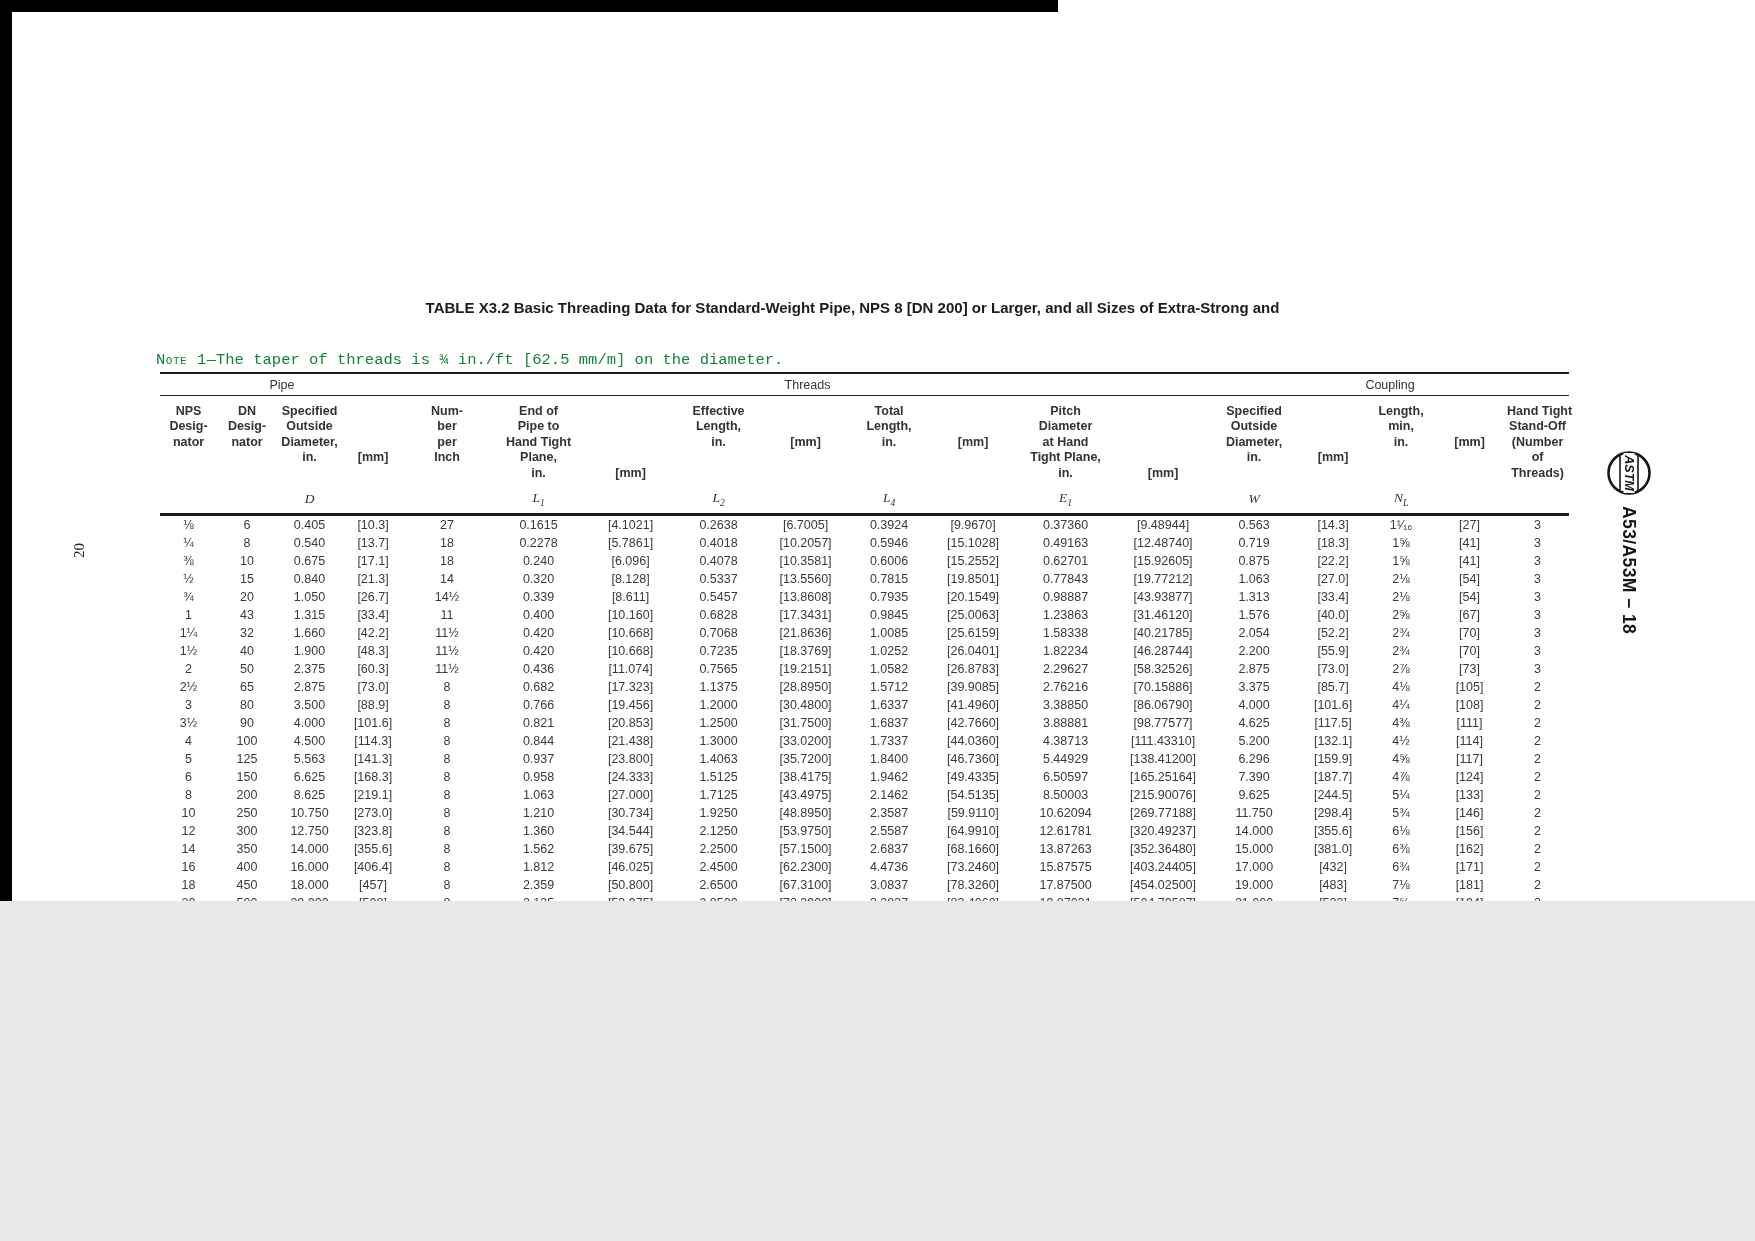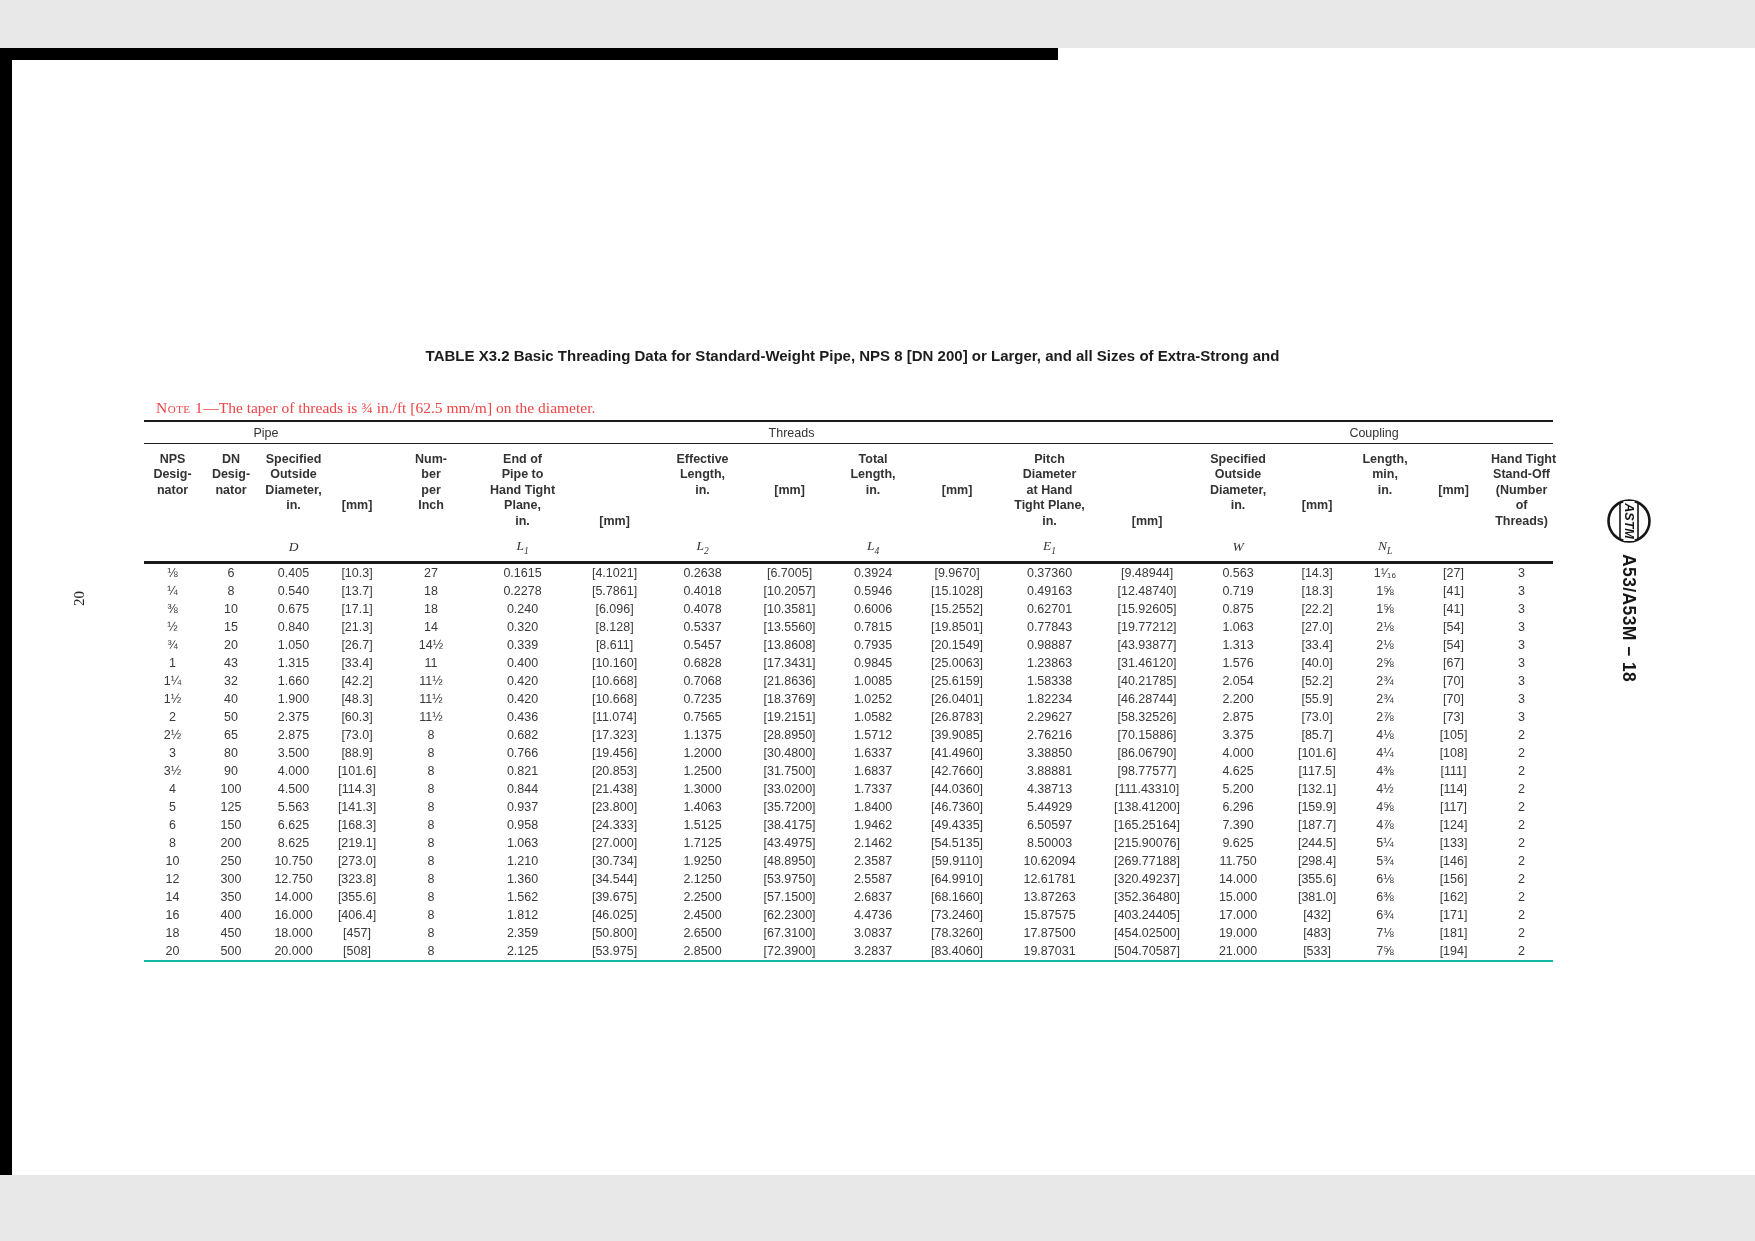--- a/index.html
+++ b/index.html
@@ -1,25 +1,25 @@
 <!DOCTYPE html>
 <html><head>
 <meta charset="utf-8">
 <style>
   html,body{margin:0;padding:0;background:#e8e8e8;}
-  #page{position:relative;width:1755px;height:1127px;background:#ffffff;overflow:hidden;
-        font-family:"Liberation Sans",sans-serif;margin-top:48px;}
+  #page{position:relative;width:1755px;height:901px;background:#ffffff;overflow:hidden;
+        font-family:"Liberation Sans",sans-serif;}
   .edge-left{position:absolute;left:0;top:0;width:12px;height:1241px;background:#000;}
   .edge-top{position:absolute;left:0;top:0;width:1058px;height:12px;background:#000;}
   .title{position:absolute;left:148px;top:298px;width:1409px;text-align:center;
          font-weight:bold;font-size:15px;line-height:19px;color:#1c1c1c;}
-  .note{position:absolute;left:156px;top:351px;font-family:Liberation Serif, serif;
-        font-size:15.5px;color:#ef4444;}
+  .note{position:absolute;left:156px;top:351px;font-family:Liberation Mono, monospace;
+        font-size:15.5px;color:#15803d;}
   .note .sc{font-variant:small-caps;letter-spacing:0.5px;}
-  table.main{position:absolute;left:144px;top:372px;width:1409px;table-layout:fixed;
+  table.main{position:absolute;left:160px;top:372px;width:1409px;table-layout:fixed;
         border-collapse:collapse;border-top:2.5px solid #1b1b1b;border-bottom:2px solid #14b8a6;}
   th.group{font-weight:normal;font-size:12.5px;color:#333;padding:4px 0 3px 0;}
   th.group.lined{border-bottom:1.5px solid #232323;}
   th.colhead{vertical-align:top;font-weight:bold;padding-top:8px;}
   .hline{font-size:12.5px;line-height:15.4px;min-height:15.4px;color:#333;white-space:nowrap;}
   th.sym{font-weight:normal;padding:8px 0 5px 0;border-bottom:3px solid #1b1b1b;
          font-family:"Liberation Serif",serif;font-style:italic;font-size:13.5px;color:#333;}
   th.sym sub{font-size:9.5px;}
   tbody td{font-size:12.5px;color:#3a3a3a;text-align:center;height:18px;line-height:18px;
          padding:0;white-space:nowrap;}

